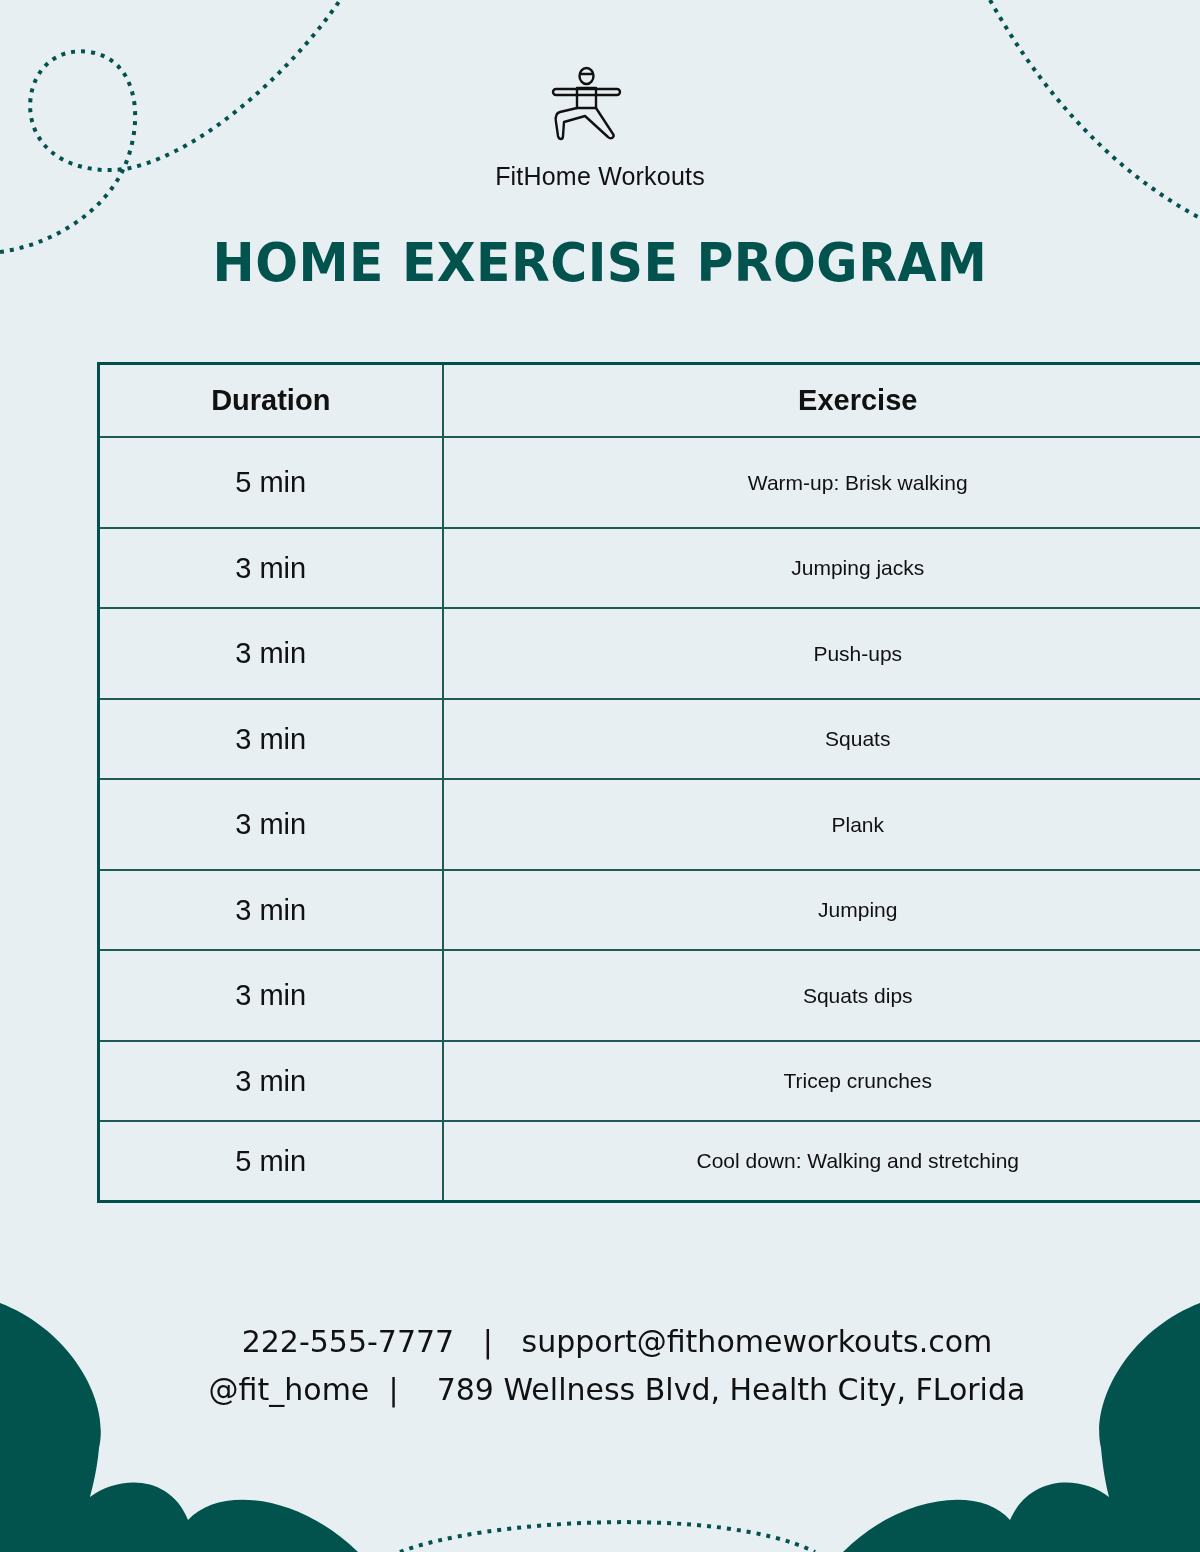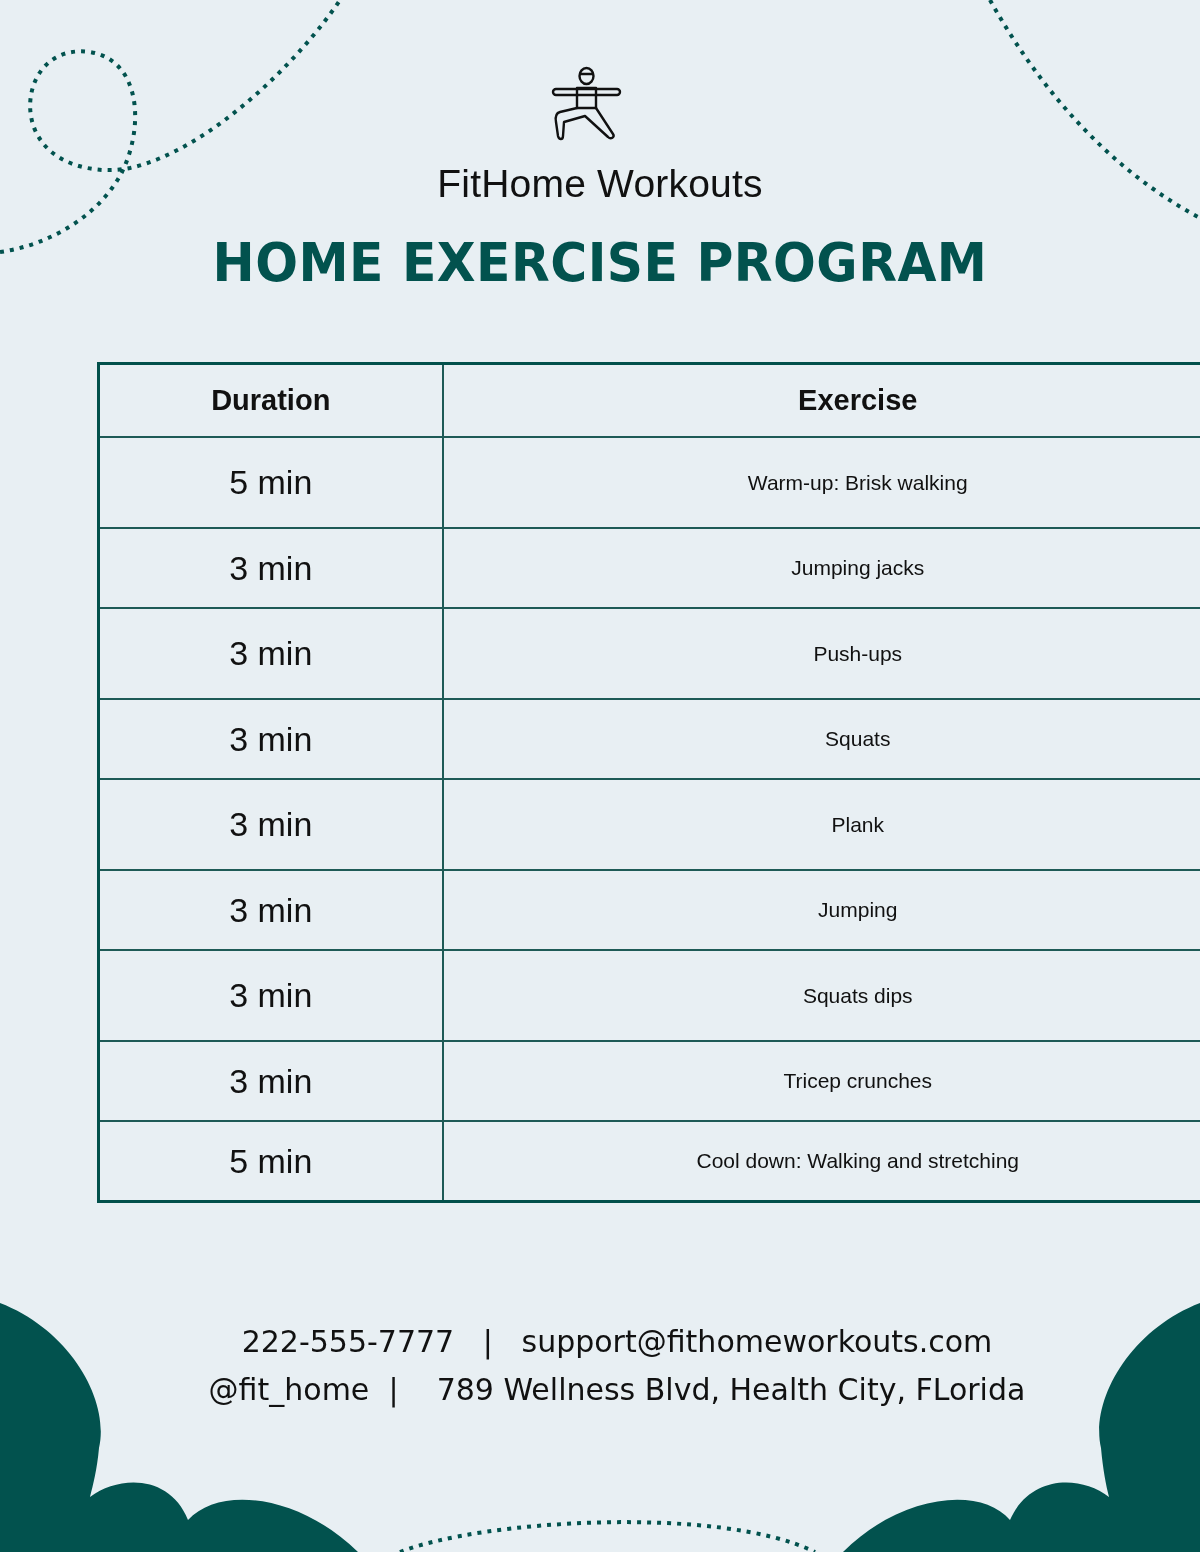--- a/index.html
+++ b/index.html
@@ -6,40 +6,40 @@
   body {
     width: 1200px; height: 1552px; position: relative; overflow: hidden;
     background: #E8EFF3;
     font-family: "Liberation Sans", sans-serif;
     color: #111;
   }
   .deco { position: absolute; left: 0; top: 0; width: 1200px; height: 1552px; pointer-events: none; }
   .logo { position: absolute; left: 550px; top: 64px; width: 74px; height: 80px; }
   .brand {
     position: absolute; left: 0; width: 1200px; top: 162px; text-align: center;
-    font-size: 39px; color: #111; letter-spacing: 0.2px;
+    font-size: 25px; color: #111; letter-spacing: 0.2px;
   }
   .title {
     position: absolute; left: 0; width: 1200px; top: 232px; text-align: center;
     font-family: "DejaVu Sans", sans-serif; font-weight: bold;
     font-size: 53px; color: #02524E; letter-spacing: 0.5px;
     transform: scaleX(0.95); transform-origin: center;
   }
   table.program {
     position: absolute; left: 97px; top: 362px; width: 1178px;
     border-collapse: collapse; border: 3px solid #02504B;
     table-layout: fixed;
   }
   table.program th, table.program td {
     border: 2px solid #1E5A56; text-align: center; padding: 0;
     color: #111;
   }
   table.program th { height: 71px; font-size: 29px; font-weight: bold; }
   table.program col.c1 { width: 344px; }
-  table.program td.dur { font-size: 34px; }
+  table.program td.dur { font-size: 29px; }
   table.program td.ex { font-size: 21px; }
   tr.tall td { height: 89px; }
   tr.short td { height: 78px; }
   .contact {
     position: absolute; left: 0; width: 1200px; text-align: center;
     font-family: "DejaVu Sans", sans-serif; font-size: 30px; color: #111;
     white-space: pre;
     padding-left: 17px;
   }
   .contact.l1 { top: 1324px; }

